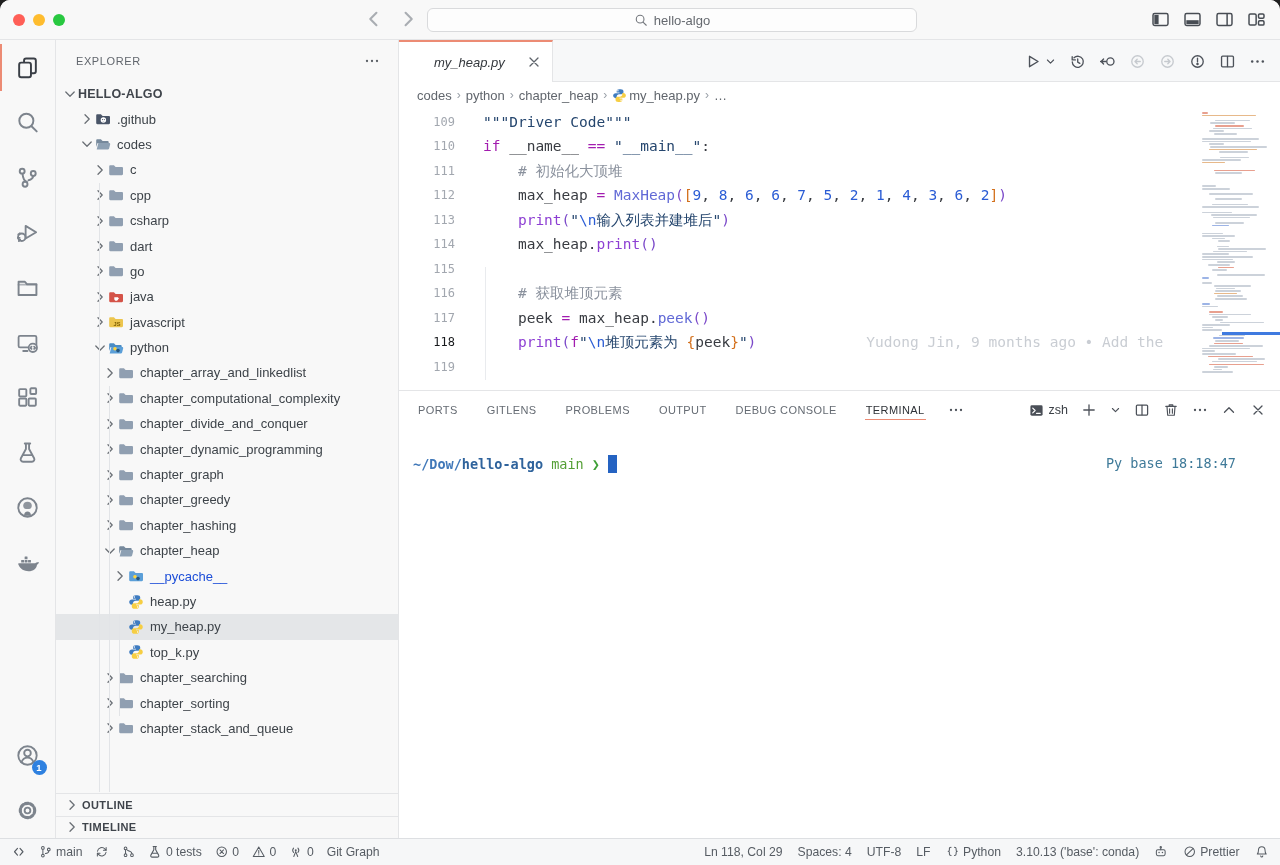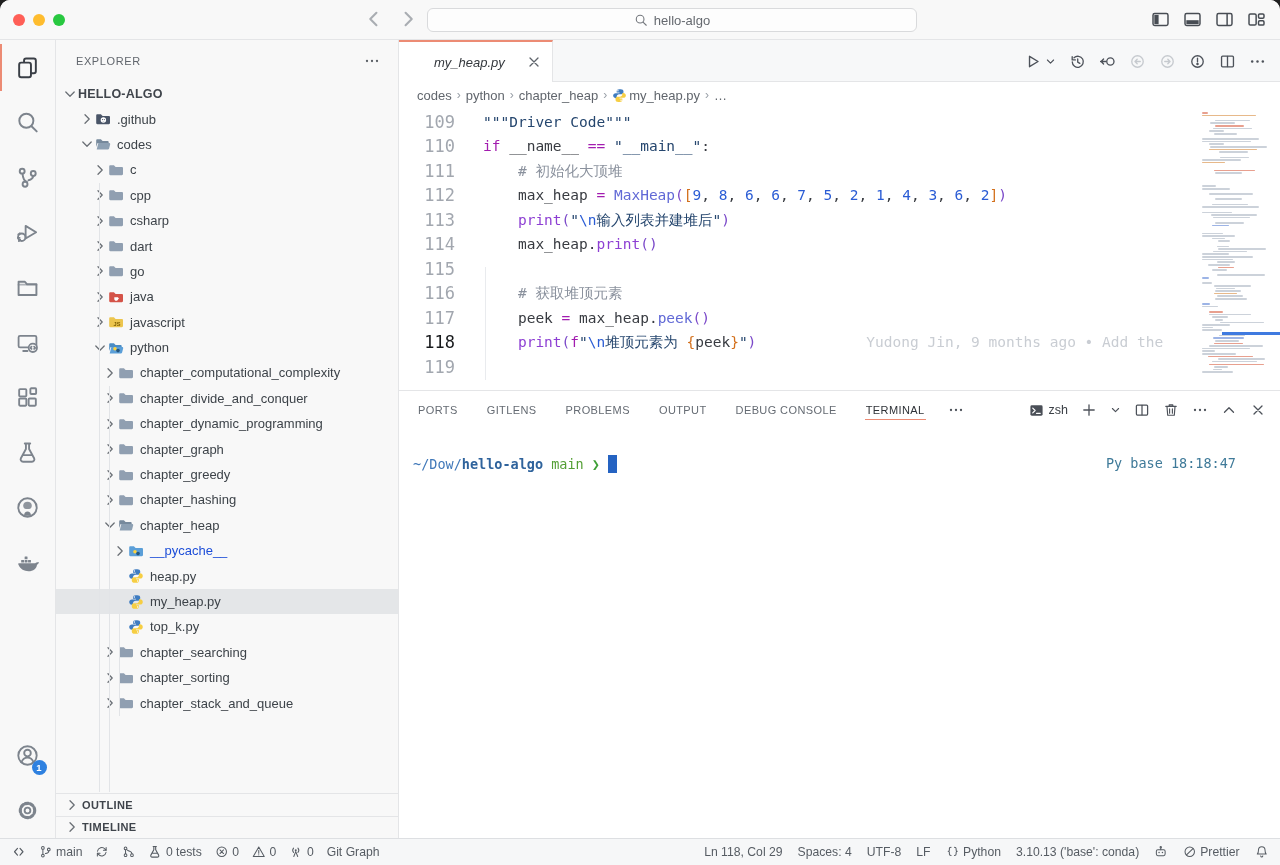--- a/index.html
+++ b/index.html
@@ -54,21 +54,21 @@
   .ed-actions .dis{color:#c6cacf;}
   .ed-actions .chsm{width:11px;height:11px;margin-left:-9px;}
   .breadcrumbs{height:26px;flex:none;display:flex;align-items:center;padding-left:18px;gap:5px;font-size:13px;color:#61666d;background:#fff;}
   .breadcrumbs .sep{color:#9aa0a8;font-size:12px;}
   .breadcrumbs .ficon{width:15px;height:15px;margin-right:2px;}
   .bc-item{display:flex;align-items:center;}
   
   .code-wrap{height:272px;flex:none;position:relative;overflow:hidden;background:#fff;}
   .codelines{position:absolute;left:0;top:2px;right:84px;font-family:"DejaVu Sans Mono","Liberation Mono",monospace;font-size:14.5px;line-height:24.45px;white-space:pre;}
   .cl{display:flex;}
-  .ln{width:56px;flex:none;text-align:right;color:#a2a7af;font-size:17px;}
+  .ln{width:56px;flex:none;text-align:right;color:#a2a7af;font-size:12px;}
   .cl.active .ln{color:#17191c;font-weight:400;}
   .ct{margin-left:28px;}
   .tk-p{color:#383b41}.tk-k{color:#a21caf}.tk-s{color:#25466e}.tk-c{color:#8a919d}
   .tk-f{color:#6169d6}.tk-b{color:#8d3fd3}.tk-n{color:#2a5cd5}.tk-e{color:#2a5cd5}
   .tk-pa{color:#7b49c9}.tk-br{color:#d3701c}
   .blame{color:#c9cdd3;margin-left:110px;}
   .ind-guide{position:absolute;left:86px;top:159px;height:196px;width:1px;background:#e9ebee;}
   .minimap{position:absolute;right:0;top:0;bottom:0;width:84px;background:#fff;}
   .mm-bar{position:absolute;height:1.6px;border-radius:1px;}
   .mm-cursor{position:absolute;left:26px;right:0;top:224px;height:3px;background:#3f7ae0;}
@@ -79,21 +79,21 @@
   .ptab{font-size:11px;letter-spacing:.4px;color:#656b73;position:relative;padding:11px 1px;}
   .ptab.active{color:#2e3237;}
   .ptab.active::after{content:"";position:absolute;left:0;right:0;bottom:7px;height:1.5px;background:#ec8b74;}
   .ptab-more{margin-left:22px;color:#4d525a;width:16px;height:16px;}
   .pactions{margin-left:auto;display:flex;align-items:center;gap:13px;color:#4d525a;}
   .pactions .pa{width:16px;height:16px;}
   .zsh{display:flex;align-items:center;gap:5px;font-size:12.5px;color:#3c4147;}
   .zsh .pa{width:15px;height:15px;}
   .terminal{flex:1;position:relative;font-family:"DejaVu Sans Mono","Liberation Mono",monospace;font-size:13.5px;}
   .prompt{position:absolute;left:14px;top:26px;display:flex;align-items:center;white-space:pre;}
-  .t-path{color:#4078b9;font-weight:400;}
+  .t-path{color:#4078b9;font-weight:700;}
   .t-repo{color:#2f639c;font-weight:700;}
   .t-branch{color:#549f35;font-weight:500;}
   .t-arrow{color:#3fa037;font-weight:700;margin-right:8px;}
   .t-cursor{width:9px;height:18px;background:#2563c2;}
   .t-right{position:absolute;right:44px;top:26px;color:#3f7a99;font-weight:500;}
   
   .statusbar{position:absolute;left:0;top:838px;width:1280px;height:27px;background:#f6f7f8;border-top:1px solid #dddfe2;display:flex;align-items:center;padding:0 12px;font-size:12.2px;color:#565c63;}
   .st-item{display:flex;align-items:center;gap:4px;margin-right:13px;white-space:nowrap;}
   .st-item .si{width:13.5px;height:13.5px;}
   .st-right{margin-left:auto;display:flex;align-items:center;}
@@ -425,20 +425,33 @@
           </span>
           <span class="ficon">
             <svg viewBox="0 0 16 16" width="100%" height="100%">
               <path d="M1.2 4.4c0-.7.5-1.2 1.2-1.2h3.5l1.7 1.7h4.9c.7 0 1.2.5 1.2 1.2v.8H2.6L1.2 11z" fill="#4a8cc4"></path>
               <path d="M3.3 6.9h10.8c.8 0 1.3.7 1.1 1.4l-1.1 4.1c-.2.6-.7 1-1.3 1H1.7z" fill="#5b9fd8"></path>
               <circle cx="7" cy="8.7" r="1.8" fill="#ffd43b"></circle>
               <circle cx="10" cy="10.6" r="1.8" fill="#24557e"></circle>
             </svg>
           </span>
           <span class="tlabel">python</span>
+        </div>
+        <div class="trow" style="padding-left:46px">
+          <span class="chev">
+            <svg viewBox="0 0 16 16" fill="none" stroke="currentColor" stroke-width="1.3" stroke-linecap="round" stroke-linejoin="round" width="100%" height="100%">
+              <path d="M6 3.8 10.2 8 6 12.2"></path>
+            </svg>
+          </span>
+          <span class="ficon">
+            <svg viewBox="0 0 16 16" width="100%" height="100%">
+              <path d="M1.2 4.4c0-.7.5-1.2 1.2-1.2h3.5l1.7 1.7h6.2c.7 0 1.2.5 1.2 1.2v6c0 .7-.5 1.2-1.2 1.2H2.4c-.7 0-1.2-.5-1.2-1.2z" fill="#909fb1"></path>
+            </svg>
+          </span>
+          <span class="tlabel">chapter_array_and_linkedlist</span>
         </div>
         <div class="trow" style="padding-left:46px">
           <span class="chev">
             <svg viewBox="0 0 16 16" fill="none" stroke="currentColor" stroke-width="1.3" stroke-linecap="round" stroke-linejoin="round" width="100%" height="100%">
               <path d="M6 3.8 10.2 8 6 12.2"></path>
             </svg>
           </span>
           <span class="ficon">
             <svg viewBox="0 0 16 16" width="100%" height="100%">
               <path d="M1.2 4.4c0-.7.5-1.2 1.2-1.2h3.5l1.7 1.7h6.2c.7 0 1.2.5 1.2 1.2v6c0 .7-.5 1.2-1.2 1.2H2.4c-.7 0-1.2-.5-1.2-1.2z" fill="#909fb1"></path>

